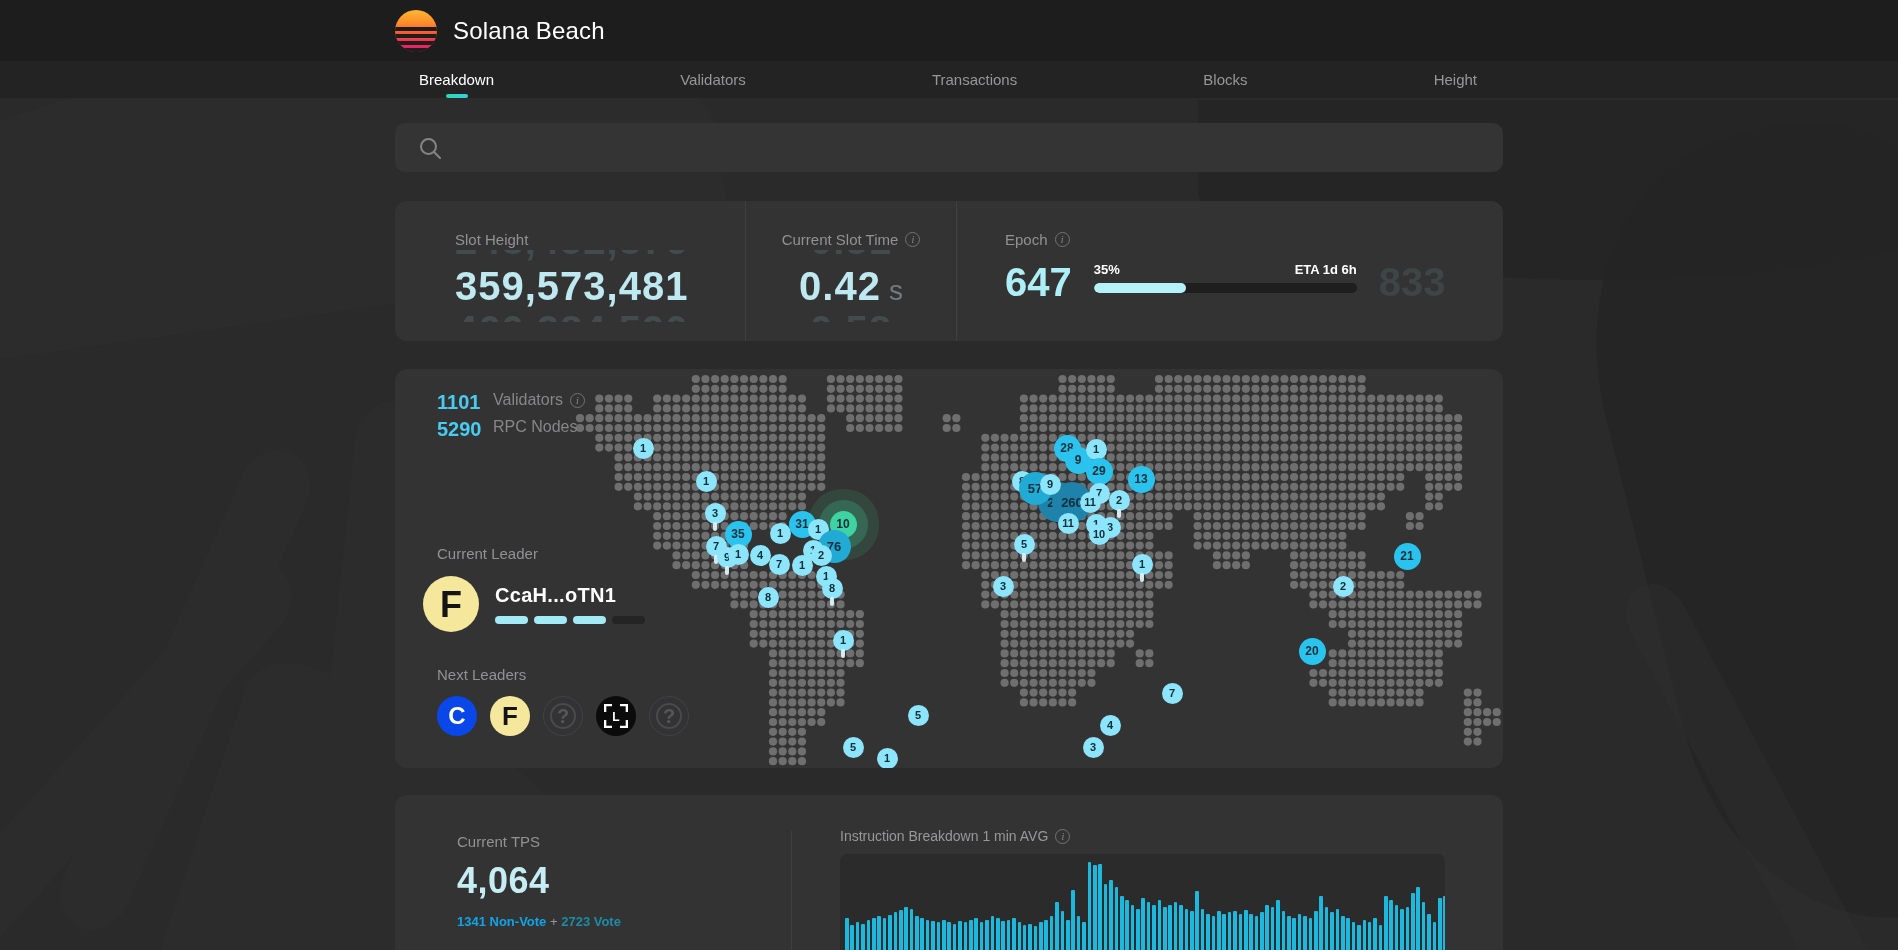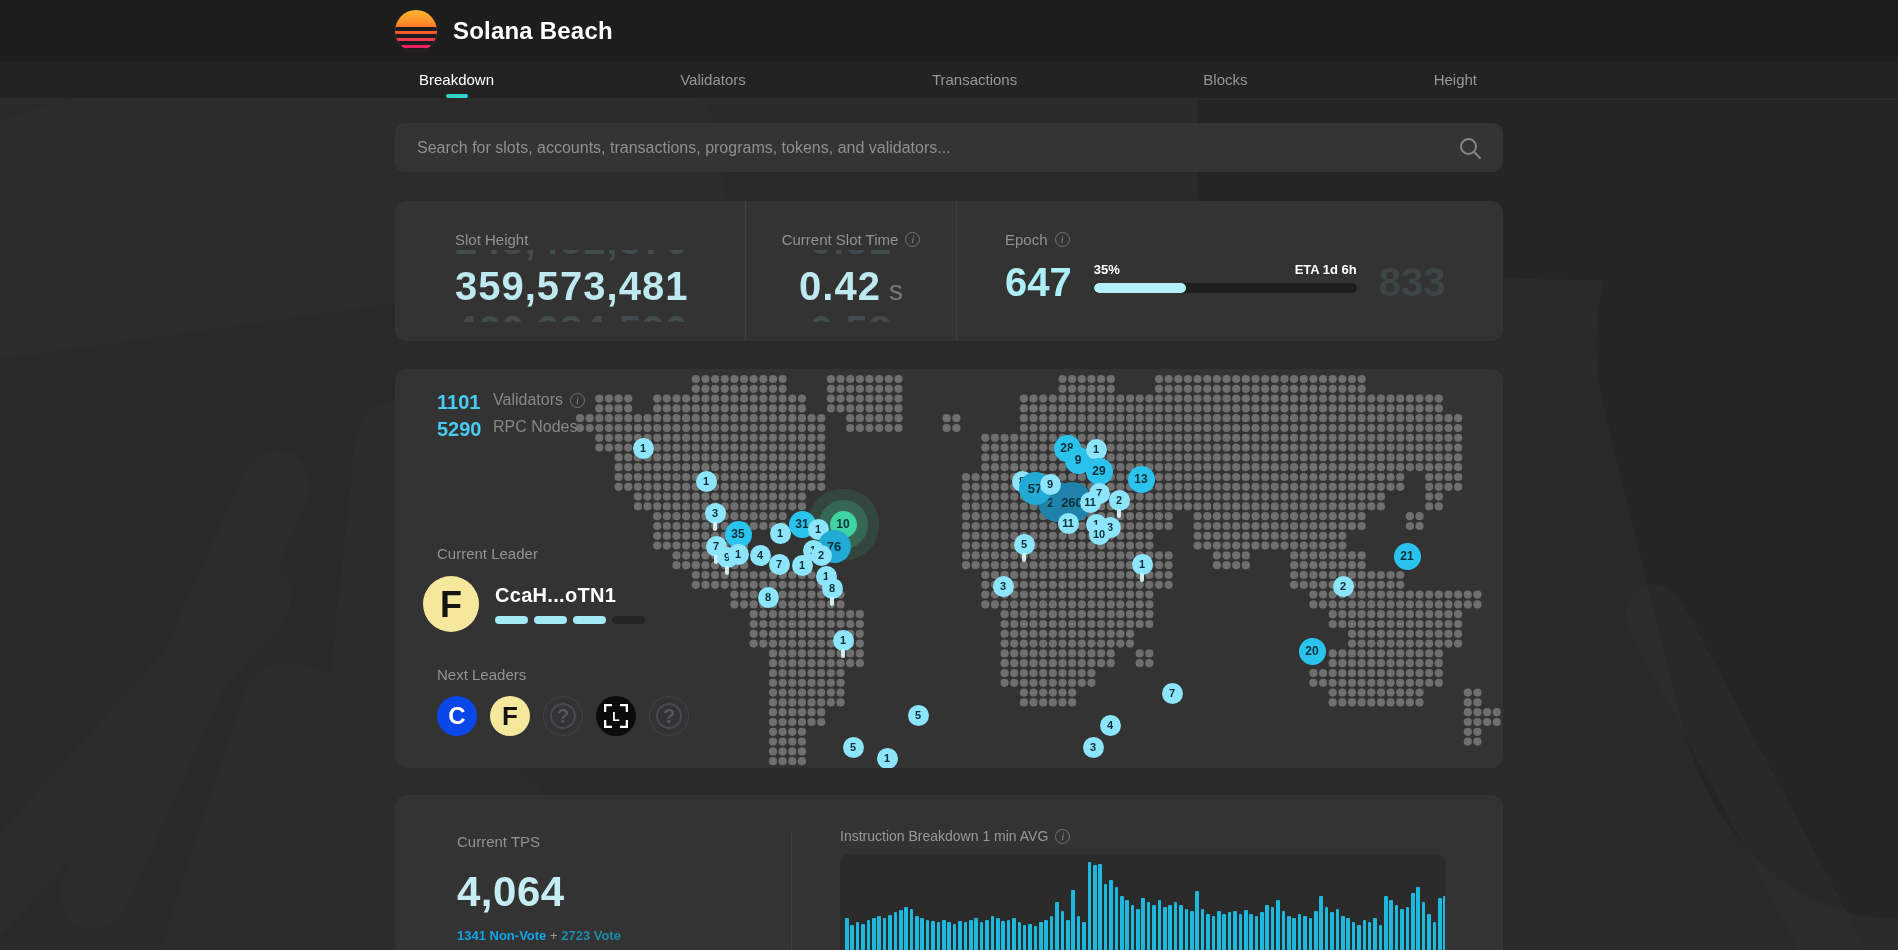--- a/index.html
+++ b/index.html
@@ -21,21 +21,21 @@
 
   .container { width:1108px; margin:0 auto; position:relative; }
 
   
   .header { position:relative; height:61px; background:#1d1d1e; z-index:5; }
   .header .container { height:100%; display:flex; align-items:center; }
   .logo { width:42px; height:42px; border-radius:50%; overflow:hidden; position:relative;
           background:linear-gradient(180deg,#ffb62e 0%,#ff8e2b 30%,#f9572e 55%,#ef2a58 78%,#e31a6e 100%); }
   .logo .stripe { position:absolute; left:0; right:0; height:4px; background:#1d1d1e; }
   .s1 { bottom:21px; } .s2 { bottom:14px; left:6px; } .s3 { bottom:7px; right:8px; } .s4 { bottom:0; left:10px; }
-  .brand-name { margin-left:16px; font-size:24px; font-weight:700; color:#fff; letter-spacing:.2px; }
+  .brand-name { margin-left:16px; font-size:24px; font-weight:400; color:#fff; letter-spacing:.2px; }
 
   
   .nav { position:relative; height:37px; background:#232324; z-index:5; }
   .nav .container { height:100%; display:flex; align-items:center; justify-content:space-between; padding:0 26px 0 24px; }
   .nav-item { position:relative; font-size:15px; color:#97979a; cursor:pointer; padding:6px 0; }
   .nav-item.active { color:#ffffff; }
   .nav-item.active .underline { position:absolute; left:50%; transform:translateX(-50%); bottom:-4px;
       width:22px; height:4px; border-radius:2px; background:linear-gradient(90deg,#2fd5b4,#35cfe0); }
 
   .content { position:relative; z-index:2; }
@@ -117,21 +117,21 @@
   .mk-l { width:33px; height:33px; background:#21aad4; font-size:13px; }
   .mk-xl { width:40px; height:40px; background:#1e82ab; font-size:13px; z-index:2; }
   .marker.glow { background:#3fd2a2; box-shadow:0 0 0 11px rgba(62,220,150,.22), 0 0 0 22px rgba(62,220,150,.12); }
   .stem { position:absolute; top:19px; left:50%; transform:translateX(-50%); width:4px; height:9px;
       background:rgba(225,250,255,.9); border-radius:2px; }
 
   
   .bottom-card { margin-top:27px; height:300px; position:relative; }
   .tps-block { position:absolute; left:62px; top:38px; }
   .tps-label { font-size:15px; color:#929295; }
-  .tps-value { font-size:42px; font-weight:700; color:#c7edf4; margin-top:18px; letter-spacing:.5px; }
+  .tps-value { font-size:36px; font-weight:700; color:#c7edf4; margin-top:10px; letter-spacing:.5px; }
   .tps-detail { margin-top:12px; font-size:13px; font-weight:700; }
   .tps-nonvote { color:#0ea5e9; cursor:pointer; }
   .tps-plus { color:#98989b; font-weight:400; }
   .tps-vote { color:#1d8ca6; }
   .v-divider { position:absolute; left:396px; top:36px; bottom:0; width:1px; background:#3f3f40; }
 
   .chart-block { position:absolute; left:445px; top:33px; right:58px; }
   .chart-title { font-size:14px; color:#98989b; display:flex; align-items:center; gap:7px; }
   .chart-panel { margin-top:10px; height:120px; background:#2b2b2c; border-radius:8px 8px 0 0; overflow:hidden;
       display:flex; align-items:flex-end; gap:1.8px; padding:0 5px; }
@@ -180,21 +180,20 @@
     </div>
     <div class="nav-item">
       <span>Height</span>
     </div>
   </div>
 </div>
 
 <div class="content container">
 
   <div class="search-bar">
-    <input type="text" placeholder="Search for slots, accounts, transactions, programs, tokens, and validators..." style="">
     <svg class="search-icon" viewBox="0 0 26 26">
       <circle cx="11.5" cy="11.5" r="7.5" fill="none" stroke="#a0a0a3" stroke-width="2"></circle>
       <line x1="17" y1="17" x2="23" y2="23" stroke="#a0a0a3" stroke-width="2" stroke-linecap="round"></line>
     </svg>
   </div>
 
   <div class="card stats-card">
     <div class="stat-col col-slot">
       <div class="stat-label">Slot Height</div>
       <div class="odometer">

